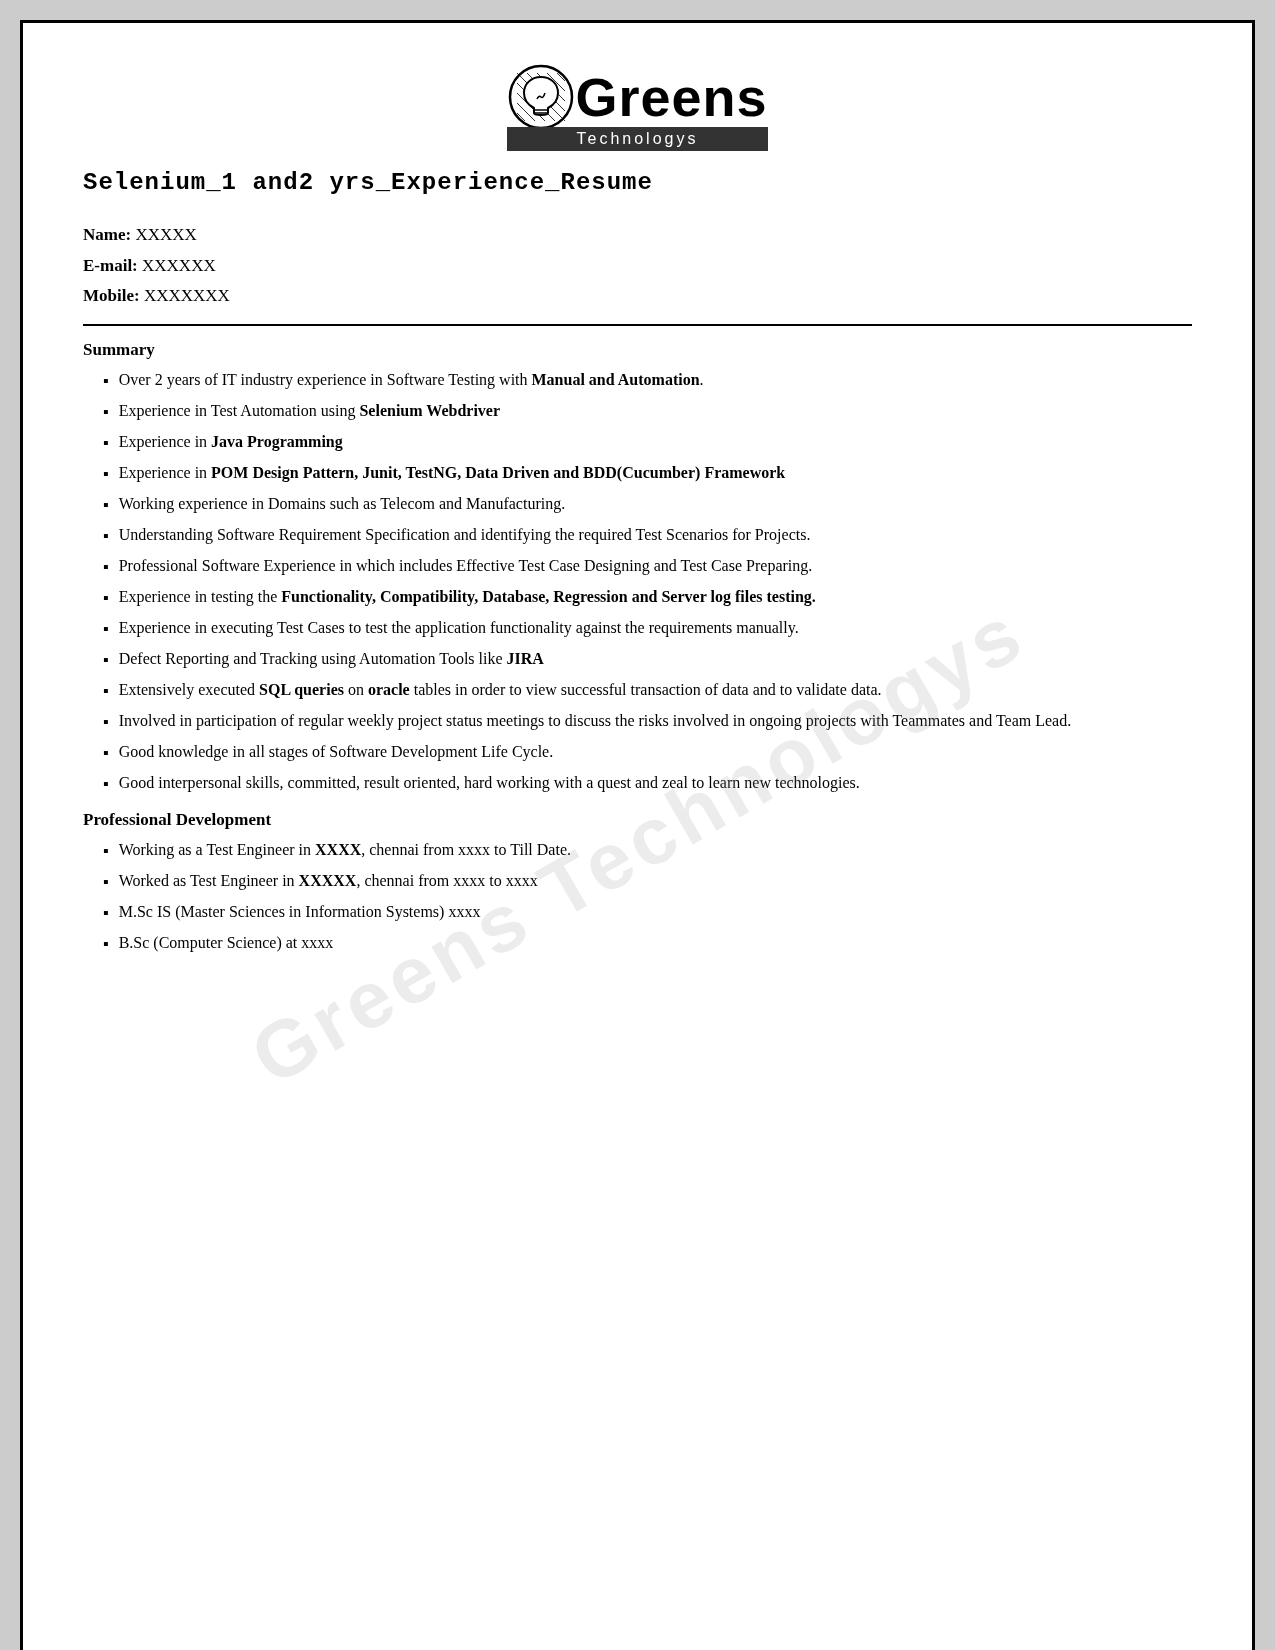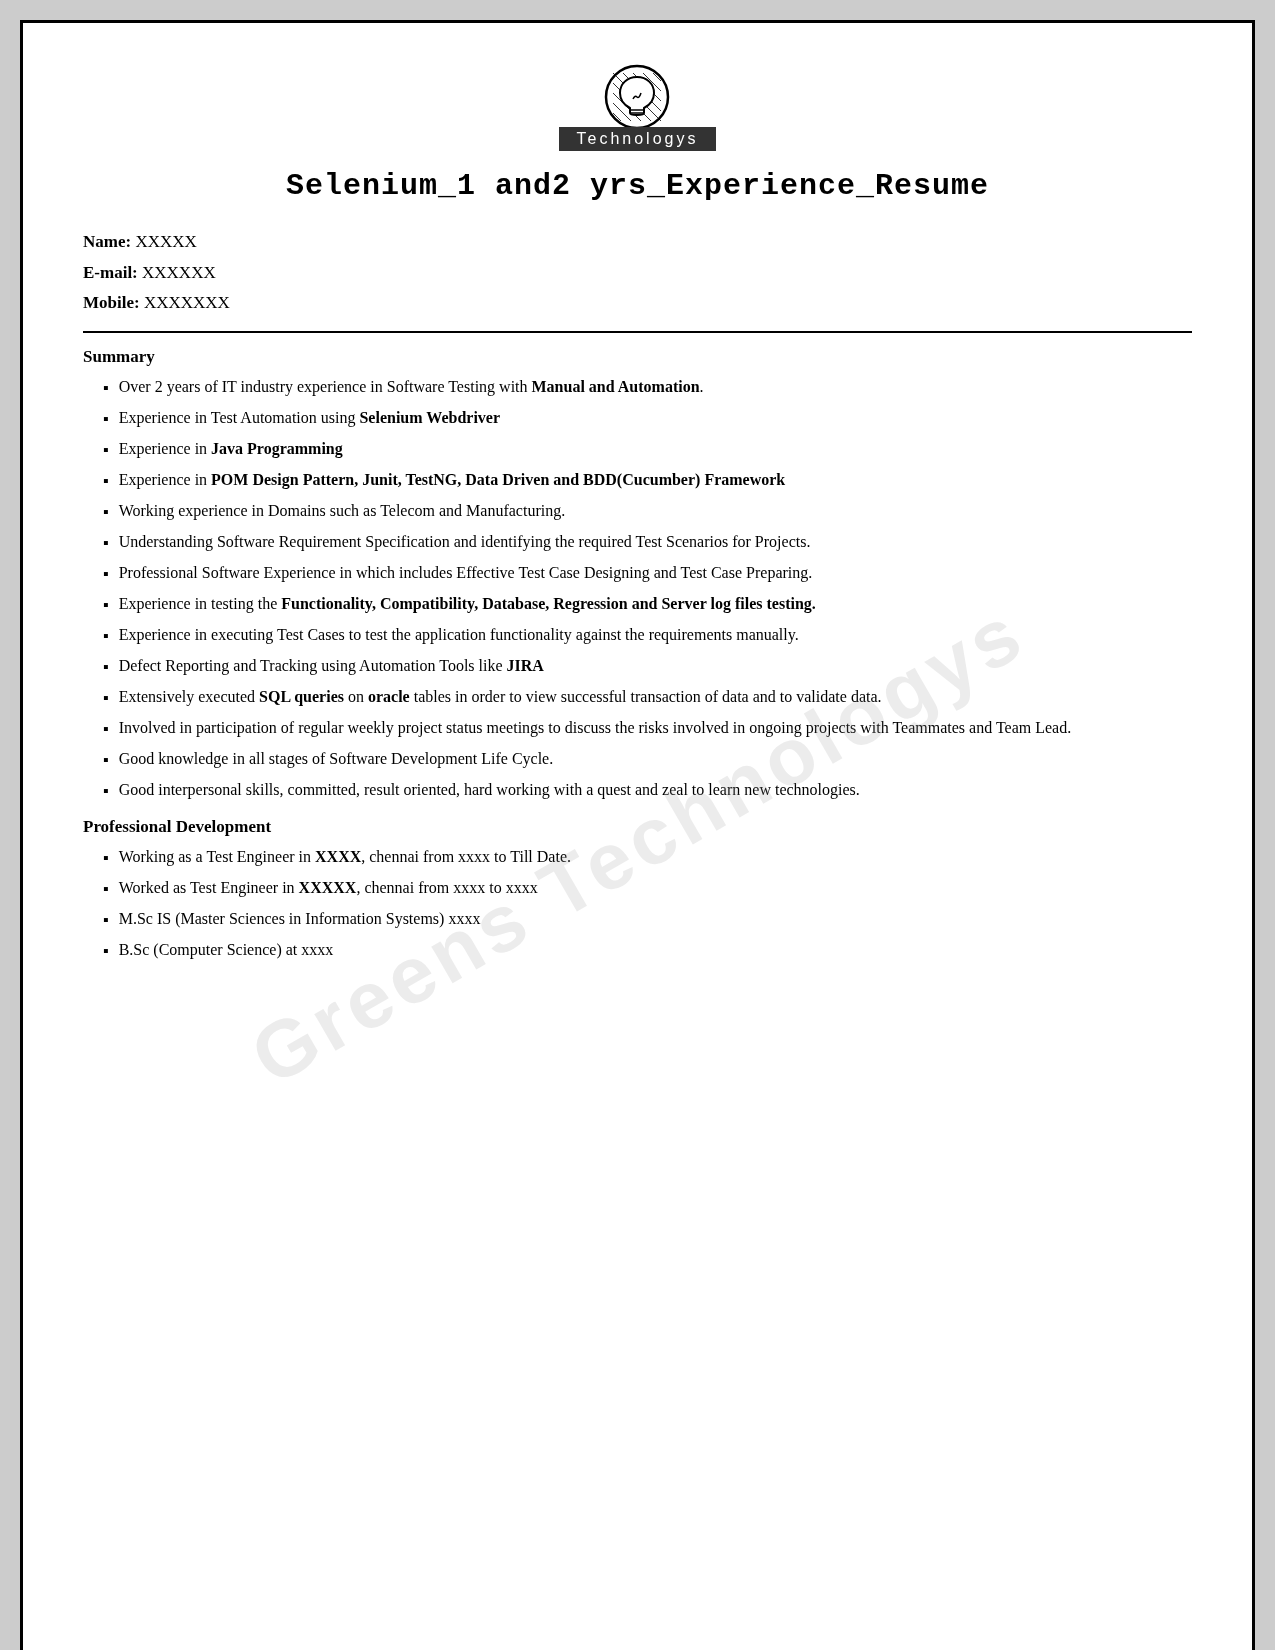--- a/index.html
+++ b/index.html
@@ -59,22 +59,21 @@
       font-size: 16px;
       font-family: Arial, sans-serif;
       padding: 3px 18px;
       letter-spacing: 3px;
       margin-top: -4px;
       text-align: center;
       width: 100%;
     }
 
     .resume-title {
-      text-align: center;
-      font-size: 30px;
+      font-size: 24px;
       font-weight: bold;
       font-family: 'Courier New', Courier, monospace;
       margin-bottom: 24px;
       margin-top: 10px;
       letter-spacing: 1px;
     }
 
     .personal-info {
       margin-bottom: 10px;
       line-height: 1.8;
@@ -176,20 +175,21 @@
             <line x1="50" y1="10" x2="58" y2="18" stroke="#000" stroke-width="0.8"></line>
 
             <path d="M34 14 C24 14 17 21 17 30 C17 37 21 42 27 45 L27 50 Q27 52 34 52 Q41 52 41 50 L41 45 C47 42 51 37 51 30 C51 21 44 14 34 14Z" fill="#fff" stroke="#000" stroke-width="2"></path>
 
             <line x1="27" y1="47" x2="41" y2="47" stroke="#000" stroke-width="1.5"></line>
             <line x1="28" y1="50" x2="40" y2="50" stroke="#000" stroke-width="1.5"></line>
 
             <path d="M30 36 Q32 32 34 34 Q36 36 38 30" fill="none" stroke="#000" stroke-width="1.5"></path>
           </svg>
         </div>
+        <span class="logo-text-greens">Greens</span>
       </div>
       <div class="logo-text-technologies">Technologys</div>
     </div>
   </div>
 
   <div class="resume-title">Selenium_1 and2 yrs_Experience_Resume</div>
 
   <div class="personal-info">
     <div>
       <span class="label">Name:</span>

